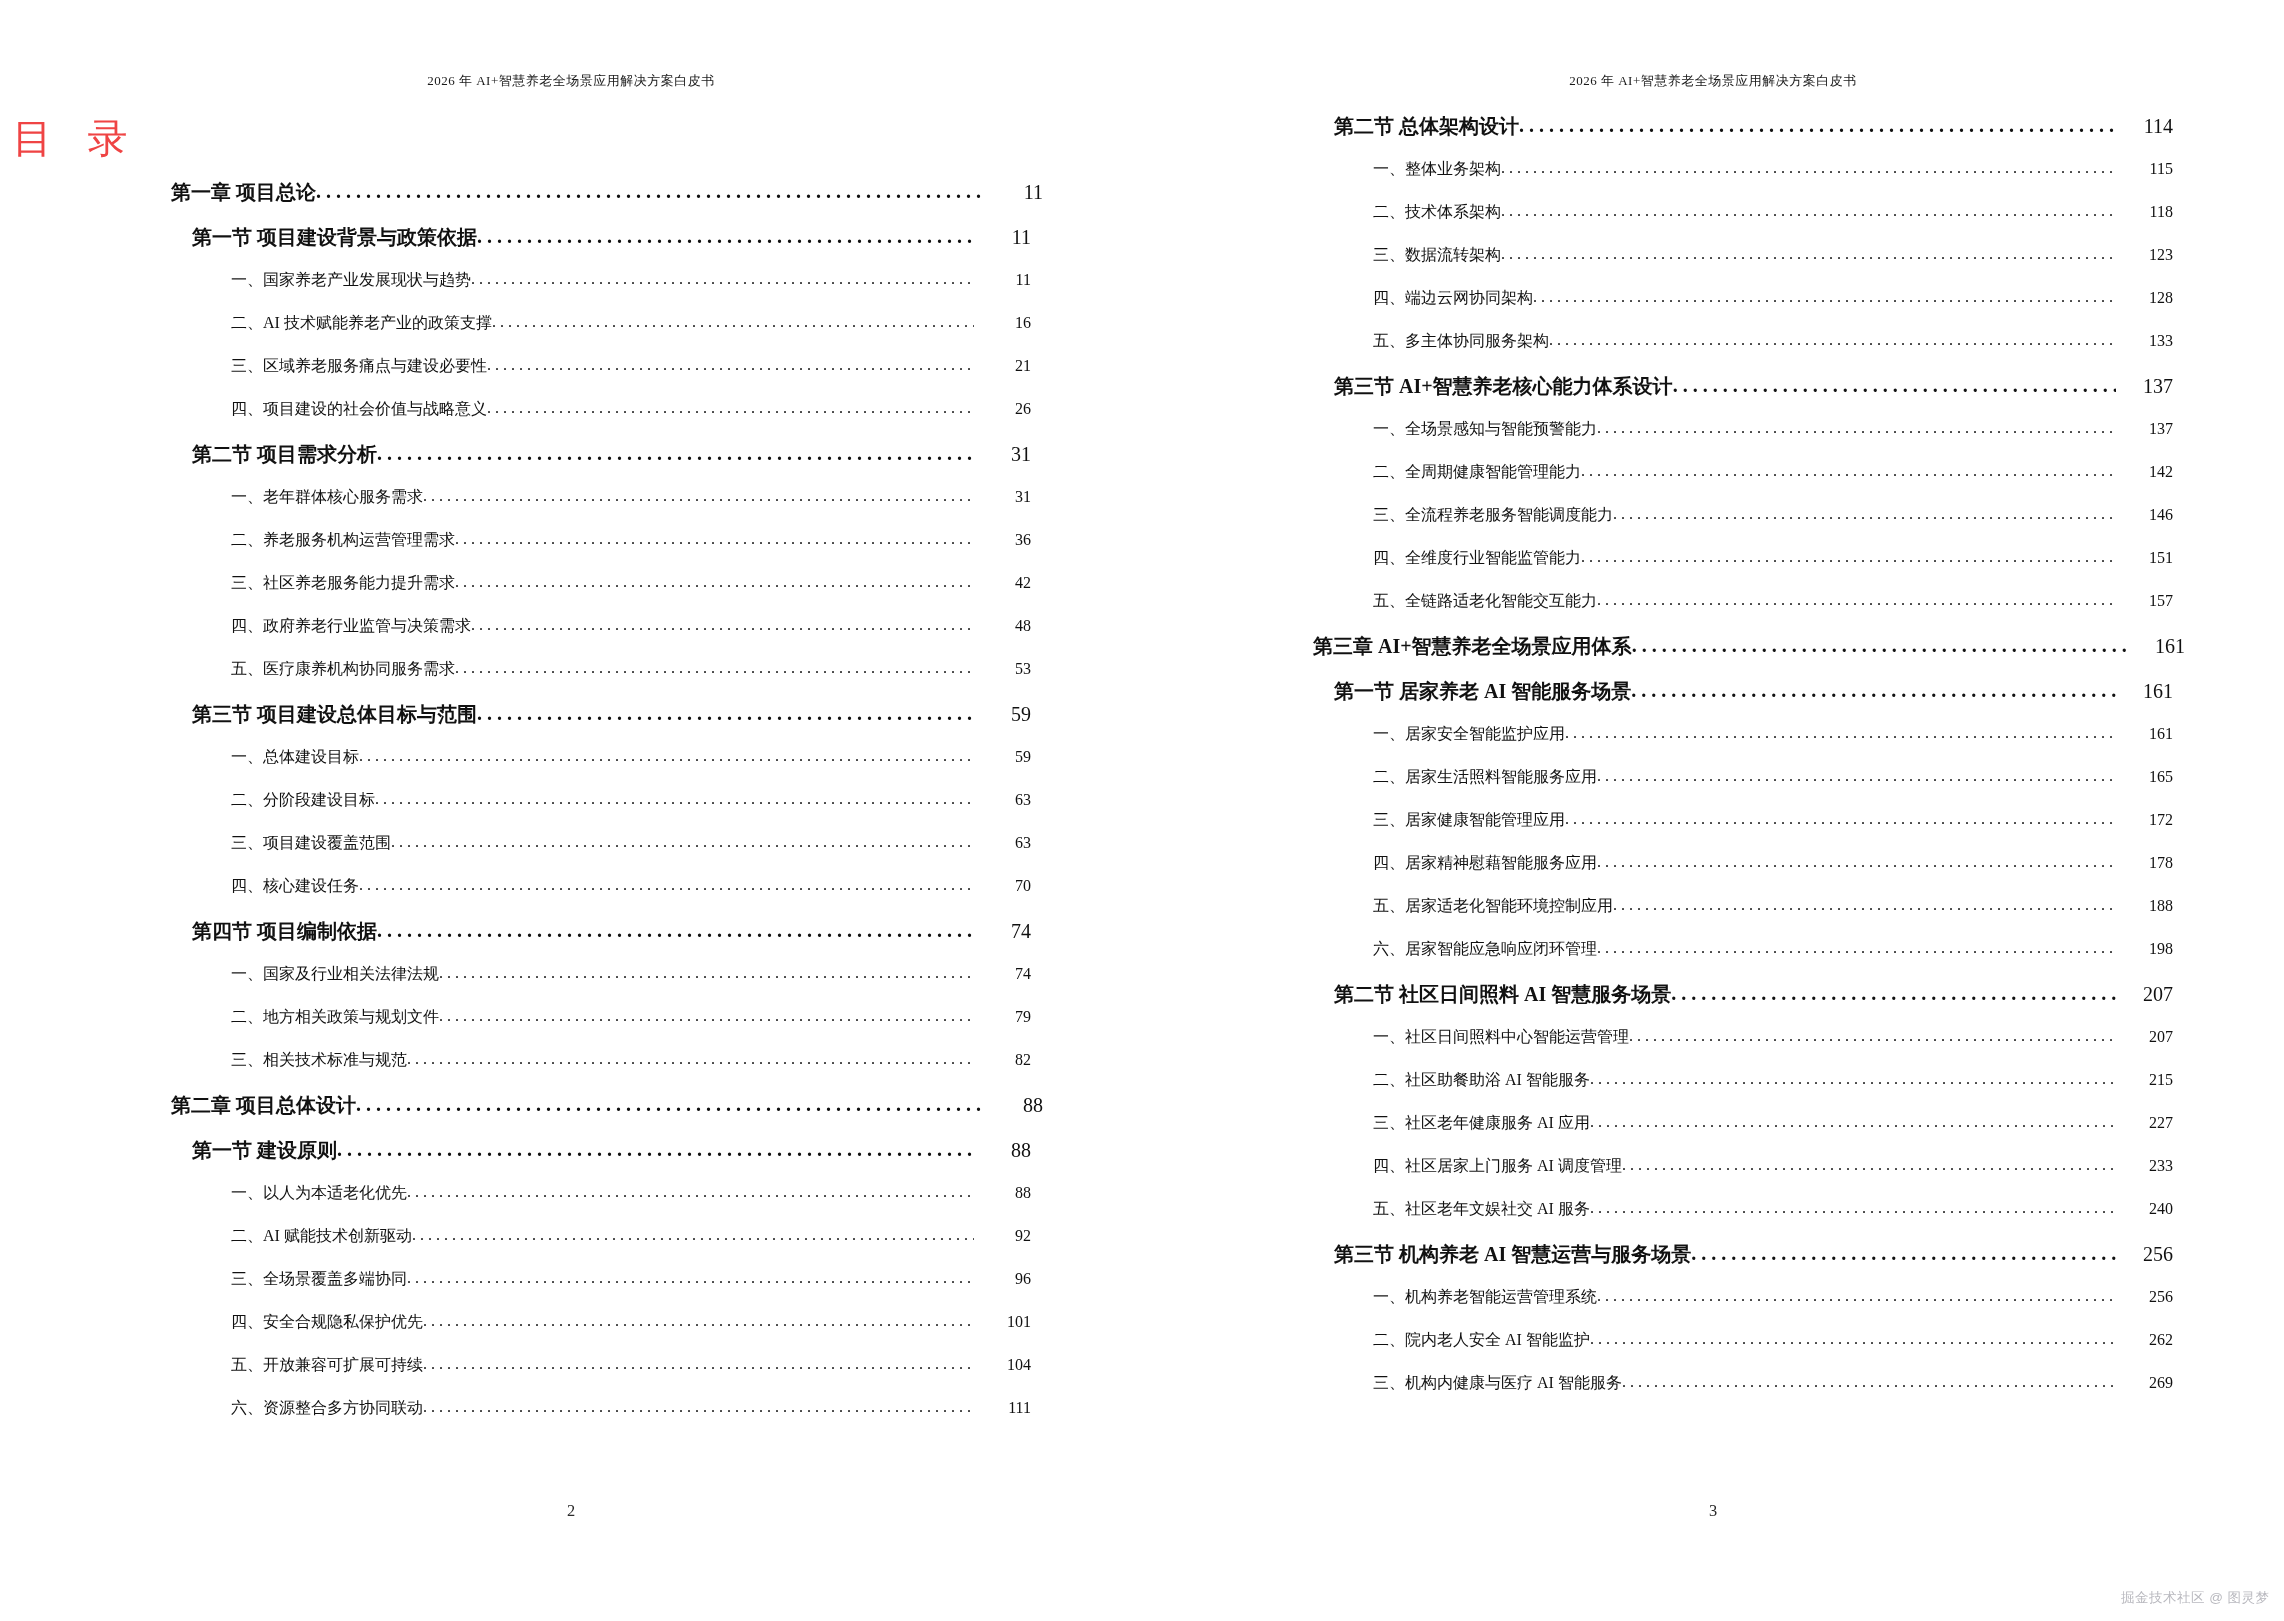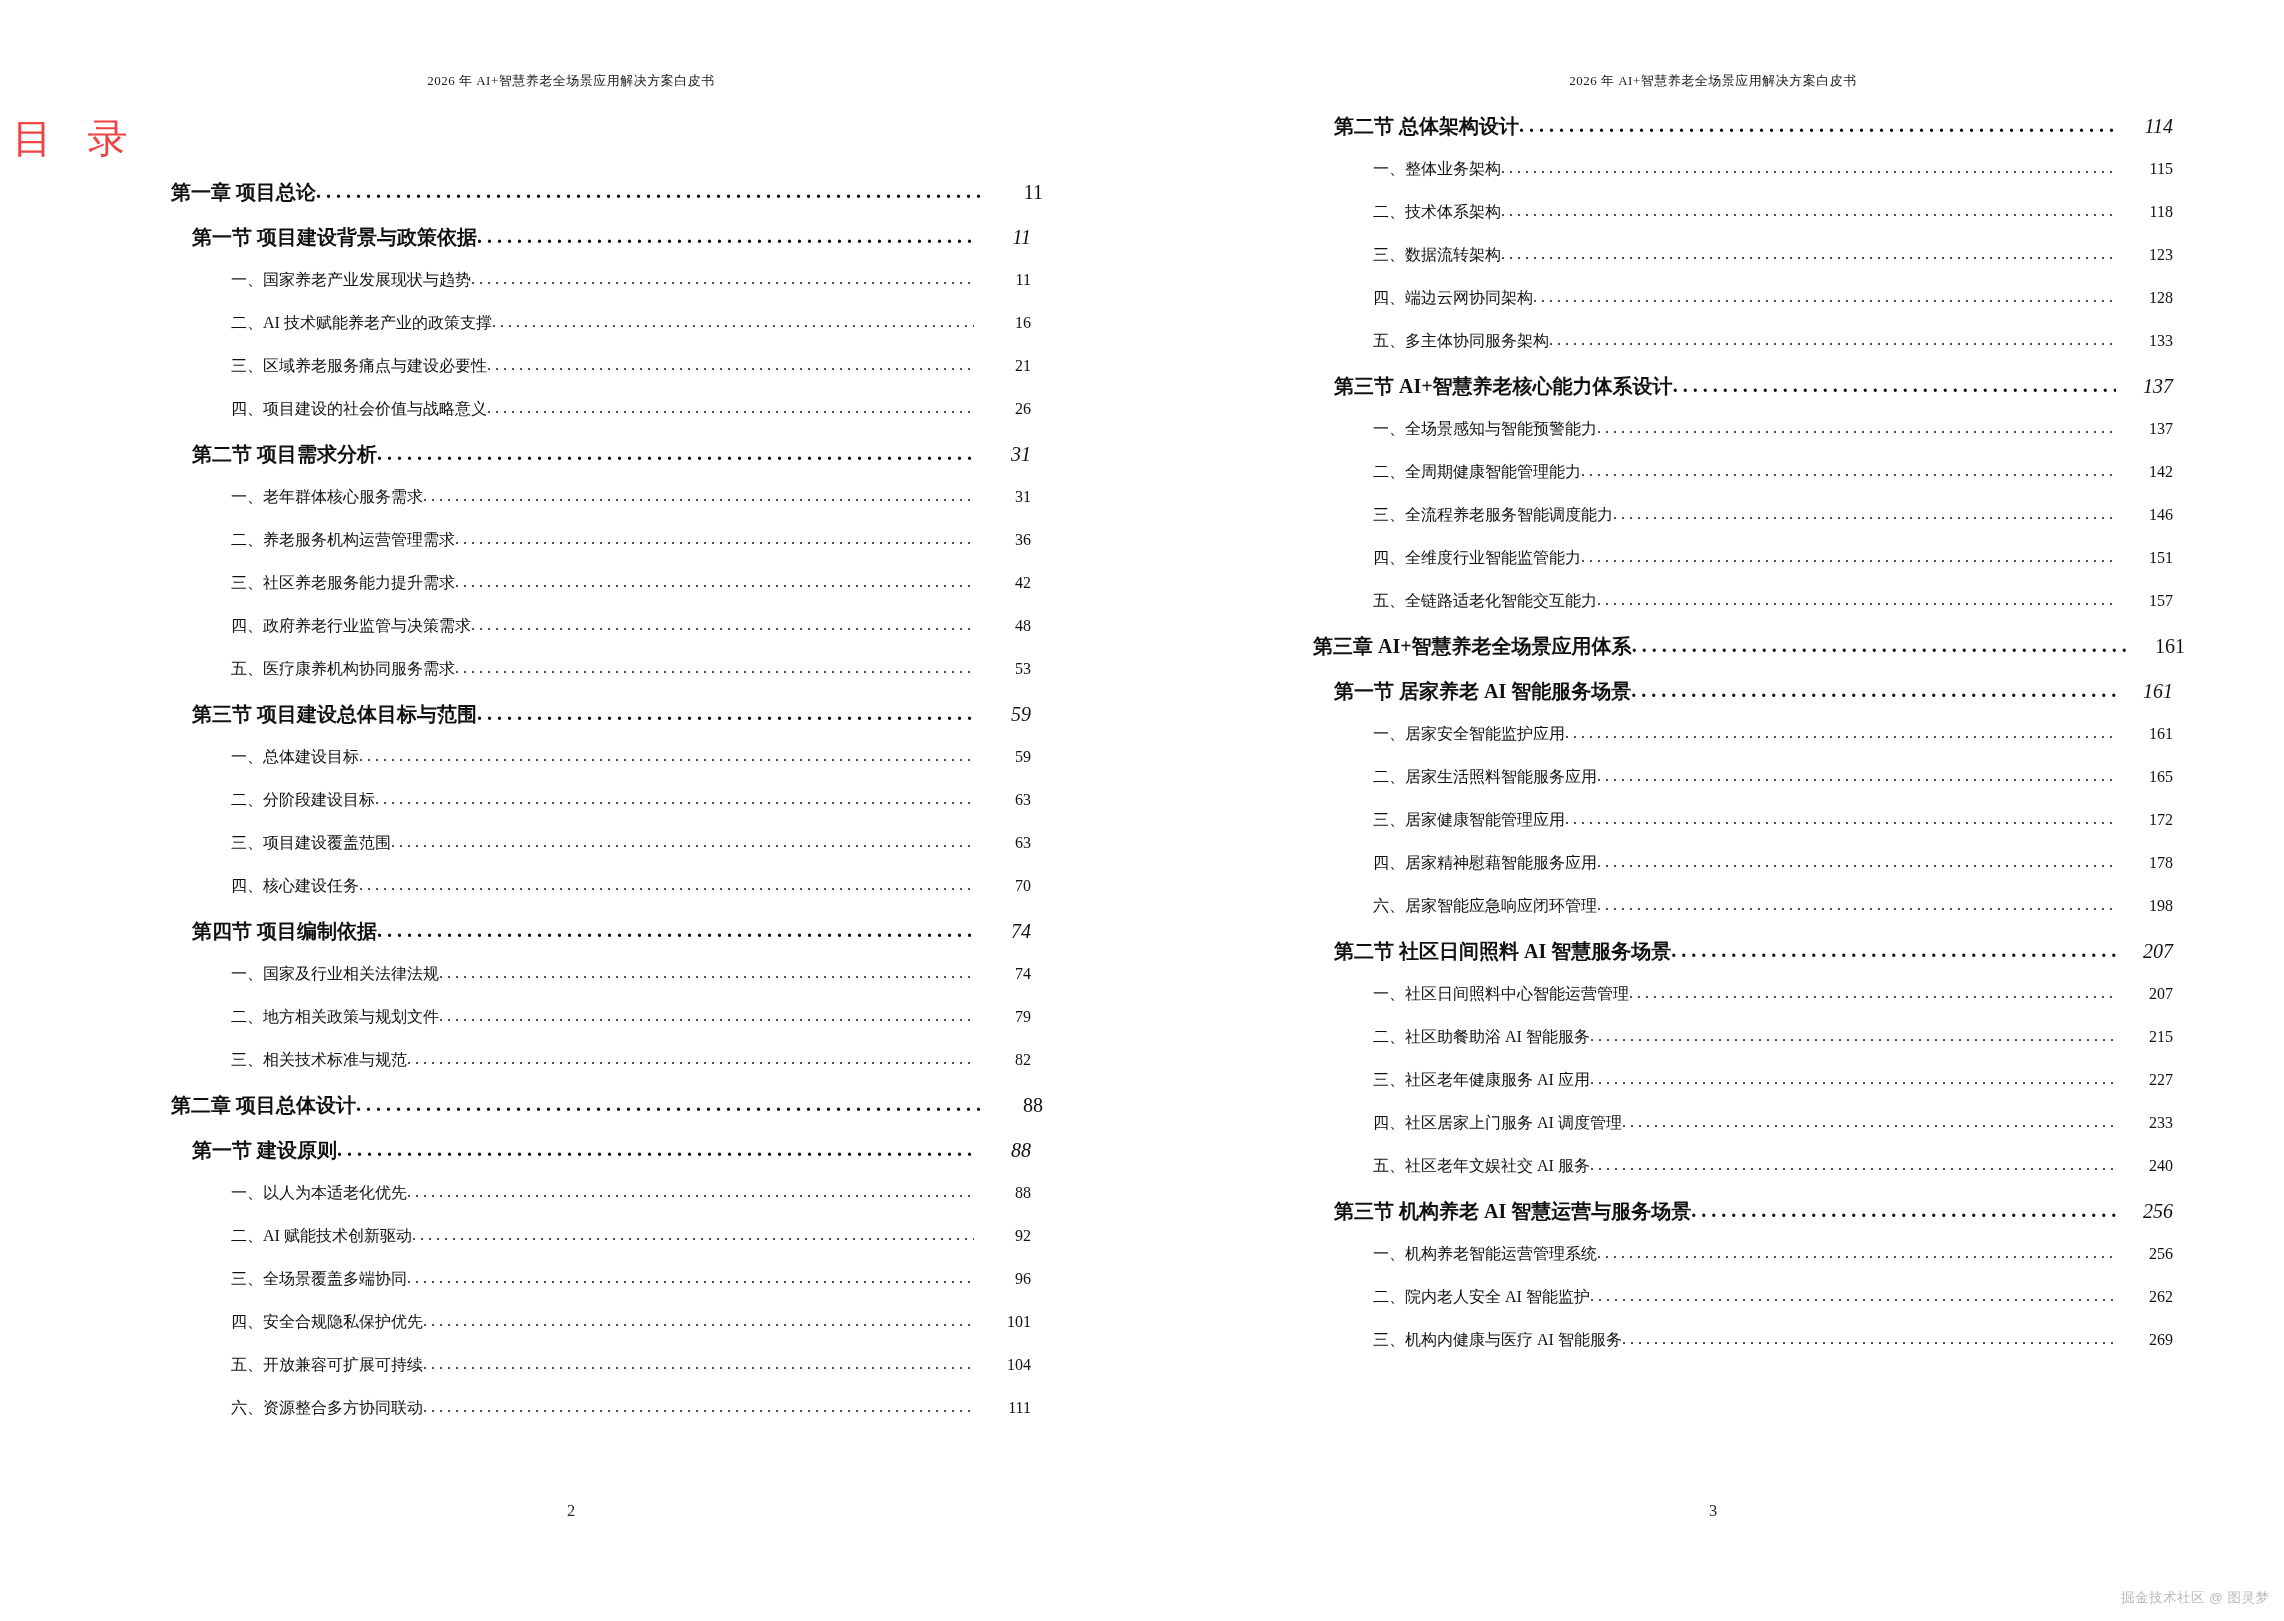--- a/index.html
+++ b/index.html
@@ -79,21 +79,21 @@
   }
   .lv1 .pg { font-weight:normal; }
   
   .lv2 {
     margin-left:33px;
     width:calc(100% - 33px);
     font-size:20px;
     font-weight:bold;
     margin-bottom:25px;
   }
-  .lv2 .pg { font-weight:normal;font-style:italic; }
+  .lv2 .pg { font-weight:normal; }
   
   .lv3 {
     margin-left:72px;
     width:calc(100% - 72px);
     font-size:16px;
     font-weight:normal;
     margin-bottom:27px;
   }
 
   .folio {
@@ -359,20 +359,25 @@
           <span class="lbl">三、居家健康智能管理应用</span>
           <span class="leader"></span>
           <span class="pg">172</span>
         </div>
         <div class="toc-entry lv3">
           <span class="lbl">四、居家精神慰藉智能服务应用</span>
           <span class="leader"></span>
           <span class="pg">178</span>
         </div>
         <div class="toc-entry lv3">
+          <span class="lbl">五、居家适老化智能环境控制应用</span>
+          <span class="leader"></span>
+          <span class="pg">188</span>
+        </div>
+        <div class="toc-entry lv3">
           <span class="lbl">六、居家智能应急响应闭环管理</span>
           <span class="leader"></span>
           <span class="pg">198</span>
         </div>
         <div class="toc-entry lv2">
           <span class="lbl">第二节 社区日间照料 AI 智慧服务场景</span>
           <span class="leader"></span>
           <span class="pg">207</span>
         </div>
         <div class="toc-entry lv3">

